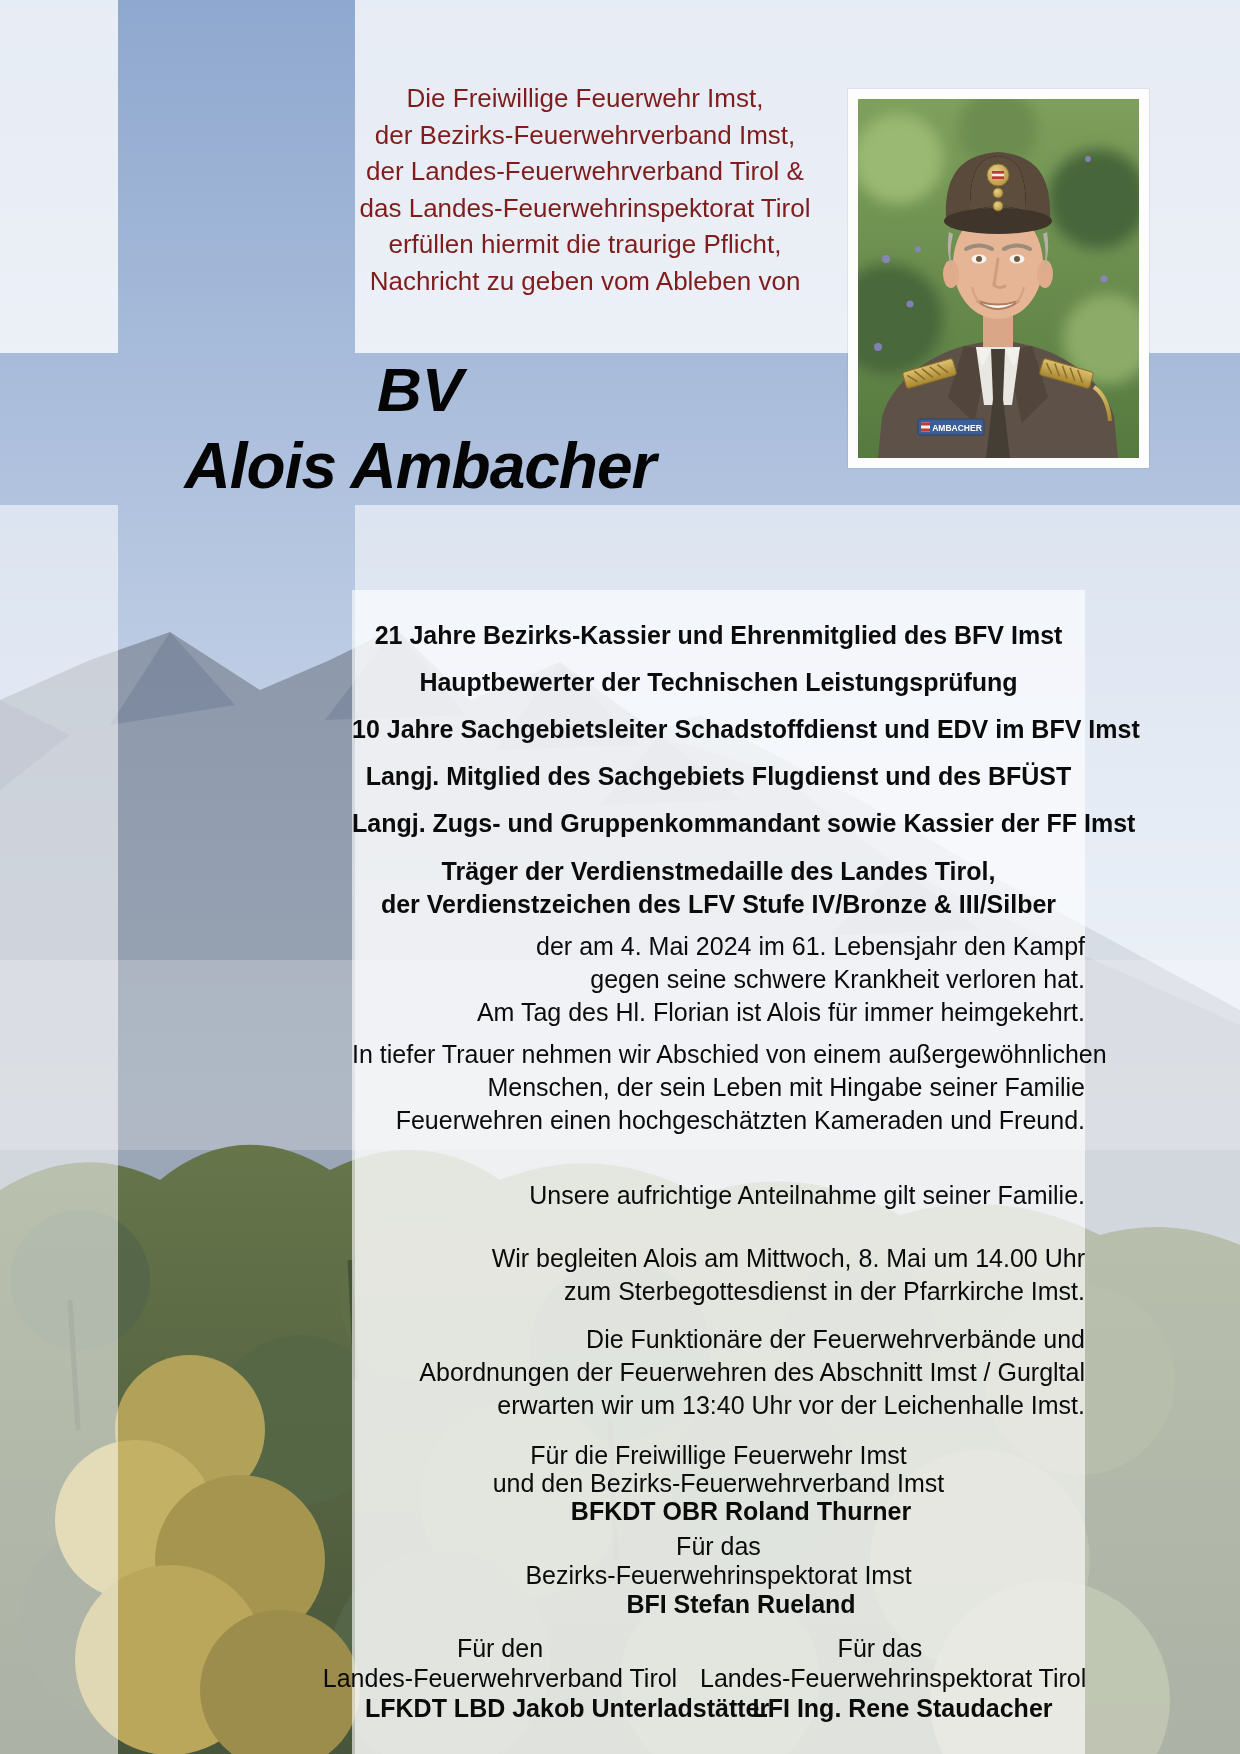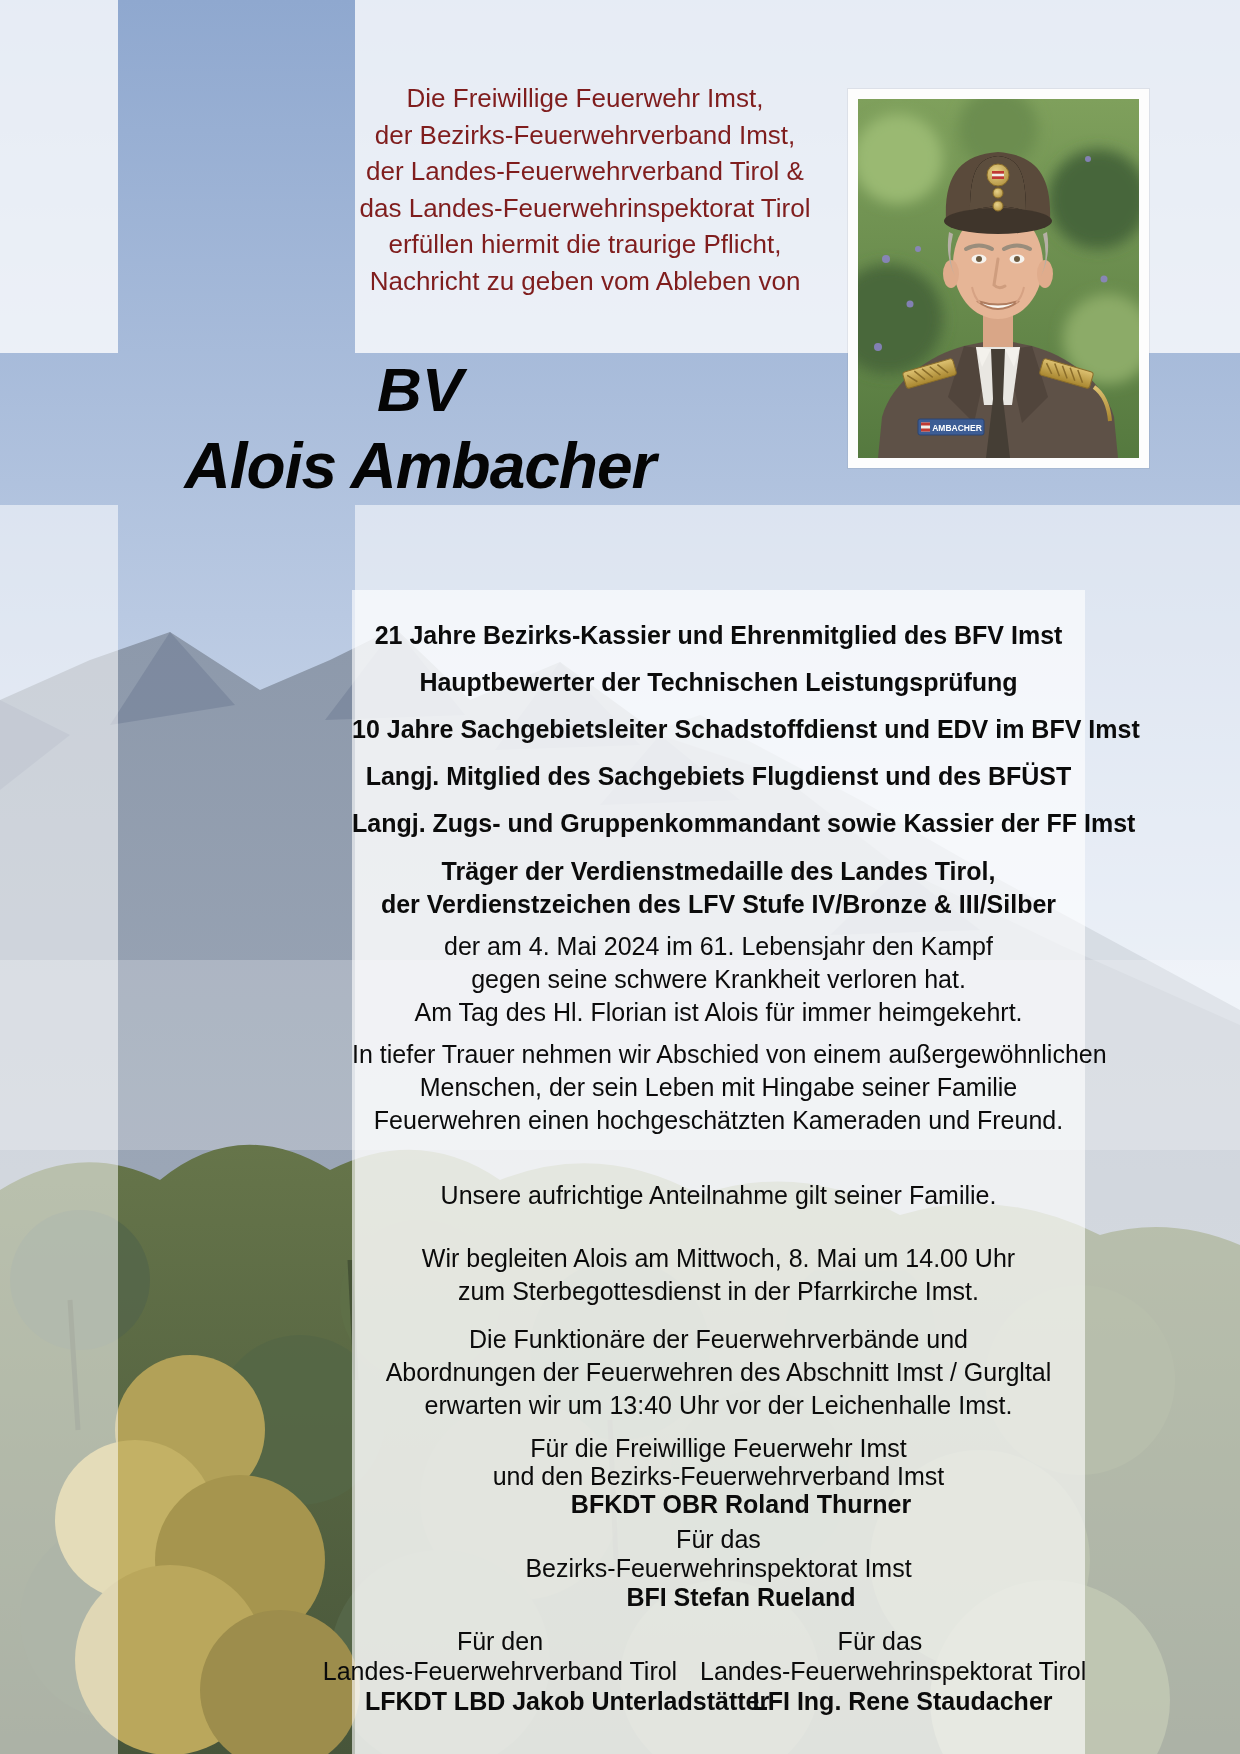--- a/index.html
+++ b/index.html
@@ -15,24 +15,24 @@
   .content-box{position:absolute;left:352px;top:590px;width:733px;height:1164px;
     background:rgba(255,255,255,0.62);}
   .txt{position:absolute;text-align:center;white-space:nowrap;}
   .txt div{white-space:nowrap;}
   .intro{left:345px;top:80px;width:480px;font-size:26px;line-height:36.5px;color:#7f1d1d;}
   .title-block{left:120px;top:350px;width:600px;font-weight:bold;font-style:italic;color:#050505;}
   .title-rank{font-size:62px;line-height:80px;}
   .title-name{font-size:64px;line-height:72px;letter-spacing:-1px;}
   .honors{left:352px;top:612px;width:733px;font-size:25px;font-weight:bold;line-height:47px;}
   .medals{margin-top:8px;line-height:33px;}
-  .para{left:352px;width:733px;font-size:25px;line-height:33px;}
+  .para{left:352px;width:733px;font-size:25px;line-height:33px;text-align:right;}
   .p-death{top:930px;} .p-mourning{top:1038px;} .p-condolence{top:1179px;}
   .p-funeral{top:1242px;} .p-assembly{top:1323px;}
-  .sig{left:352px;width:733px;font-size:25px;}
+  .sig{left:352px;width:733px;font-size:25px;margin-top:7px;}
   .sig .nm{font-weight:bold;padding-left:45px;}
   .sig1{top:1434px;line-height:28px;}
   .sig2{top:1525px;line-height:29px;}
   .col{top:1626px;width:360px;font-size:25px;line-height:30px;}
   .colL{left:320px;} .colR{left:700px;}
   .b{font-weight:normal;}
   .photo-frame{
     position:absolute;left:848px;top:89px;width:281px;height:359px;
     background:#fdfdfd;border:10px solid #fdfdfd;
     box-shadow:0 0 0 1px rgba(0,0,0,0.05);

